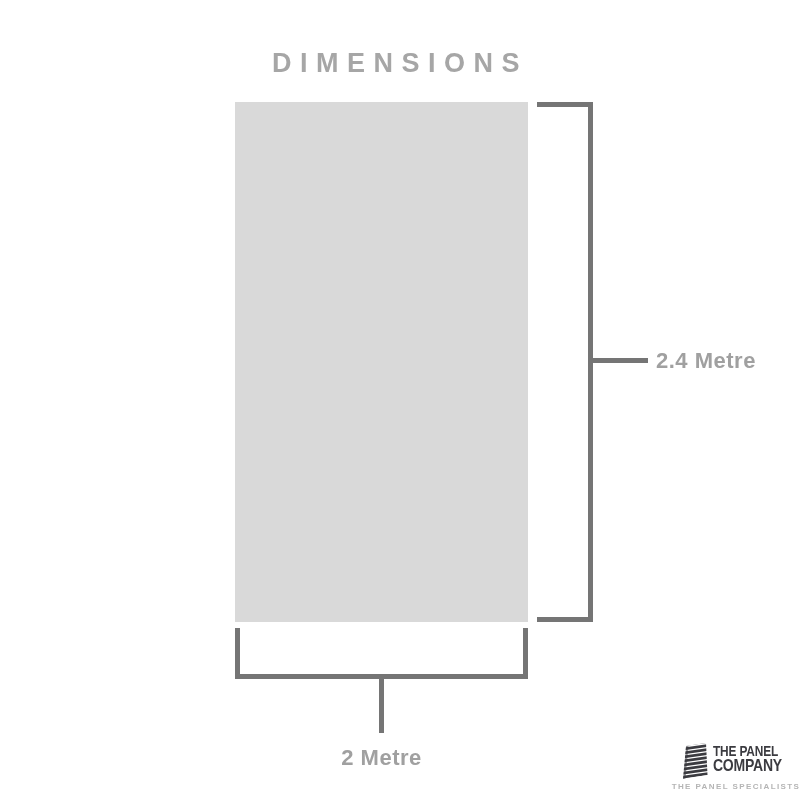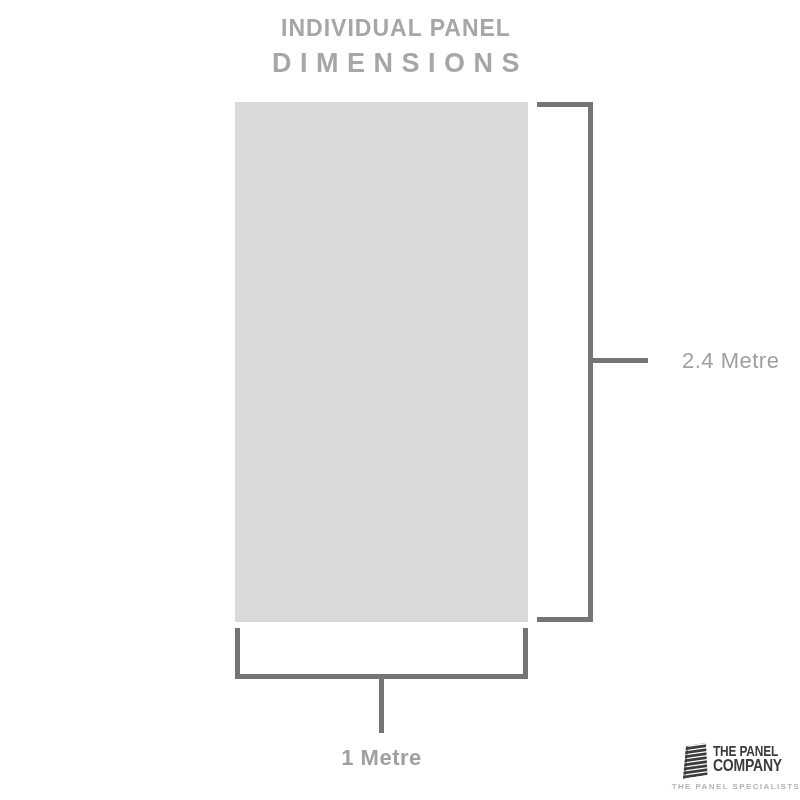--- a/index.html
+++ b/index.html
@@ -66,25 +66,24 @@
     .wb-right-arm  { left: 523px; top: 628px; width: 5px;  height: 51px; }
     .wb-hline      { left: 235px; top: 674px; width: 293px; height: 5px; }
     .wb-tick       { left: 379px; top: 679px; width: 5px;  height: 54px; }
 
     
     .height-label {
       position: absolute;
       left: 656px;
       top: 348px;
       font-size: 22px;
-      font-weight: normal;
+      font-weight: bold;
       letter-spacing: 0.5px;
       color: var(--dimension-label, #a0a0a0);
       white-space: nowrap;
-      margin-left: 26px;
     }
     .width-label {
       position: absolute;
       left: 235px;
       top: 745px;
       width: 293px;
       text-align: center;
       font-size: 22px;
       font-weight: bold;
       letter-spacing: 0.5px;
@@ -139,36 +138,35 @@
       letter-spacing: 1.4px;
       color: var(--tagline-text, #b5b5b5);
       white-space: nowrap;
     }
   </style>
 </head>
 <body>
 
 <div class="canvas">
 
-  <div class="title-line1">INDIVIDUAL PANEL</div>
   <div class="title-line2">D I M E N S I O N S</div>
 
   <div class="panel-rect"></div>
 
   <div class="bar hb-top-arm"></div>
   <div class="bar hb-vline"></div>
   <div class="bar hb-bottom-arm"></div>
   <div class="bar hb-tick"></div>
   <div class="height-label">2.4 Metre</div>
 
   <div class="bar wb-left-arm"></div>
   <div class="bar wb-right-arm"></div>
   <div class="bar wb-hline"></div>
   <div class="bar wb-tick"></div>
-  <div class="width-label">1 Metre</div>
+  <div class="width-label">2 Metre</div>
 
   <div class="logo">
     <svg class="logo-icon" width="30" height="38" viewBox="0 0 30 38" aria-hidden="true">
       <defs>
         <clipPath id="stackClip">
           <polygon points="6,4 26,1 27.5,33 3,37"></polygon>
         </clipPath>
       </defs>
       <g clip-path="url(#stackClip)">
         <g transform="rotate(-8 15 19)">

